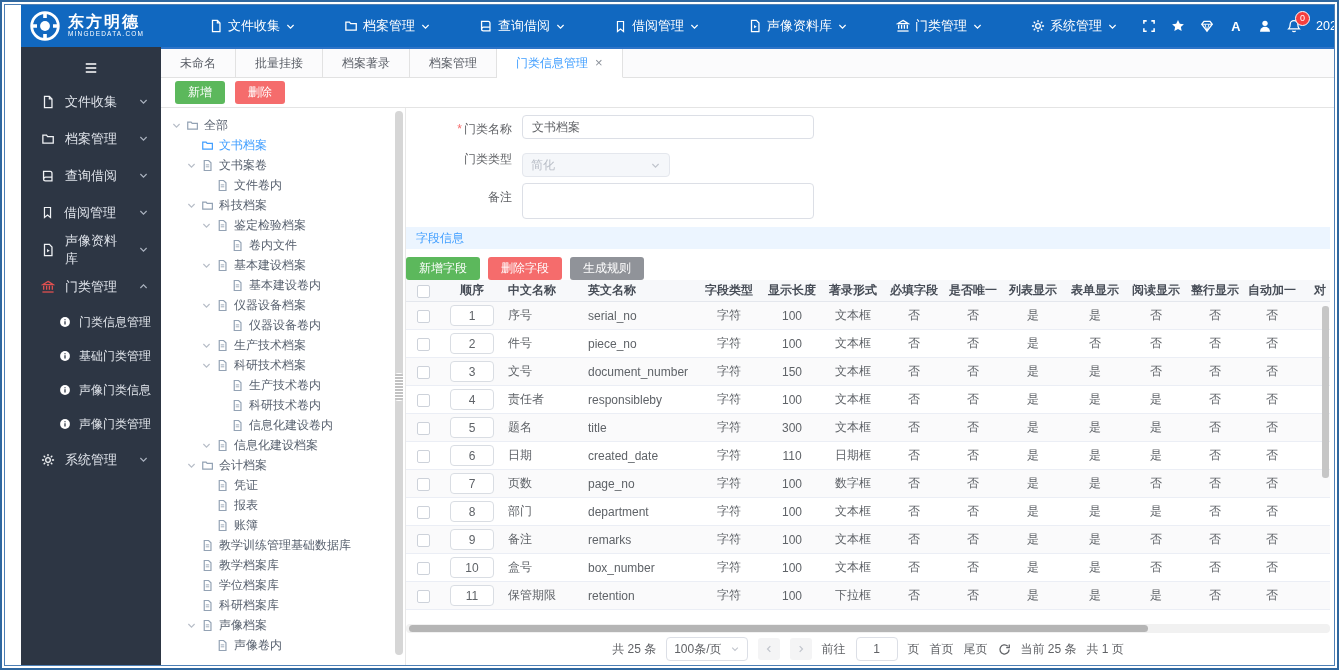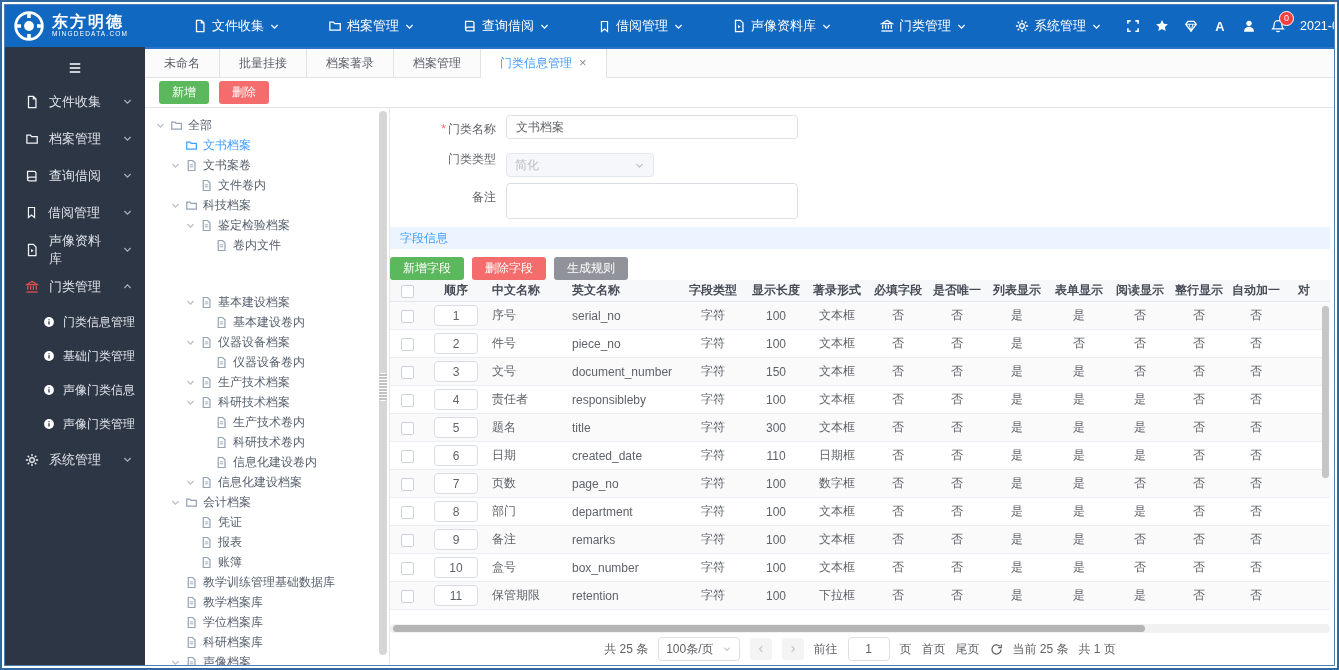--- a/index.html
+++ b/index.html
@@ -1,19 +1,19 @@
 <!DOCTYPE html>
 <html style="--topbar: #1168c0; --sidebar: #2d3644; --accent: #409eff; --success: #5cb85c; --danger: #f56c6c; --graybtn: #909399; --band: #ecf5ff; --badge: #f53f3f;"><head>
 <meta charset="utf-8">
 <style>
   html,body{margin:0;padding:0;background:#e9ecef;font-family:"Liberation Sans","DejaVu Sans",sans-serif;}
   *{box-sizing:border-box;}
   .window{width:1339px;height:670px;border:2px solid #2f679f;background:#fff;padding:2px;
           box-shadow:inset 0 0 0 2px #fff;position:relative;overflow:hidden;}
-  .app{height:100%;border:1px solid #4d7fb5;display:flex;flex-direction:column;overflow:hidden;background:#fff;}
+  .app{height:100%;border:1px solid #4d7fb5;display:flex;flex-direction:column;overflow:hidden;background:#fff;padding-left:16px;}
 
   
   .topbar{height:42px;flex-shrink:0;background:var(--topbar,#1168c0);display:flex;align-items:center;color:#fff;padding:0 12px 0 8px;}
   .brand{display:flex;align-items:center;gap:7px;min-width:142px;}
   .brand .logo{width:32px;height:32px;display:flex;}
   .brand-name{font-size:16px;font-weight:bold;letter-spacing:2px;line-height:16px;}
   .brand-domain{font-size:6.5px;letter-spacing:1.2px;line-height:8px;}
   .topnav{display:flex;flex:1;gap:0;margin-left:14px;}
   .nav-item{display:flex;align-items:center;gap:5px;font-size:13px;cursor:pointer;padding:0 24px;height:42px;white-space:nowrap;}
   .nav-item .ic{display:flex;}
@@ -531,21 +531,21 @@
               <div class="tree-row" style="padding-left: 45px;">
                 <span class="tree-chev"></span>
                 <span class="tree-ic">
                   <svg width="13" height="13" viewBox="0 0 12 12">
                     <path d="M3 1.4h4L9.2 3.5v7.1H3z" fill="none" stroke="currentColor" stroke-width="1.1"></path>
                     <path d="M4.4 5.4h3.2M4.4 7.2h3.2" stroke="currentColor" stroke-width=".8"></path>
                   </svg>
                 </span>
                 <span class="tree-lbl">卷内文件</span>
               </div>
-              <div class="tree-row" style="padding-left: 30px; margin-top: 37px;">
+              <div class="tree-row" style="padding-left: 30px;">
                 <span class="tree-chev">
                   <svg width="11" height="11" viewBox="0 0 12 12">
                     <path d="M2.6 4.4L6 7.8l3.4-3.4" fill="none" stroke="currentColor" stroke-width="1.3"></path>
                   </svg>
                 </span>
                 <span class="tree-ic">
                   <svg width="13" height="13" viewBox="0 0 12 12">
                     <path d="M3 1.4h4L9.2 3.5v7.1H3z" fill="none" stroke="currentColor" stroke-width="1.1"></path>
                     <path d="M4.4 5.4h3.2M4.4 7.2h3.2" stroke="currentColor" stroke-width=".8"></path>
                   </svg>

